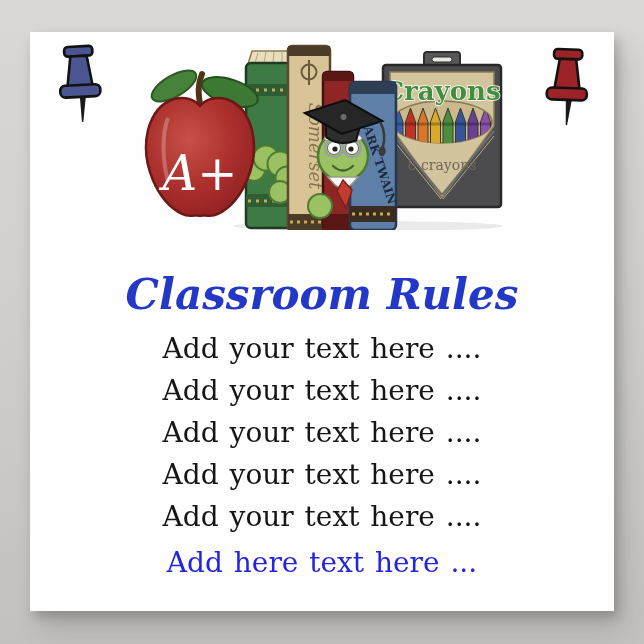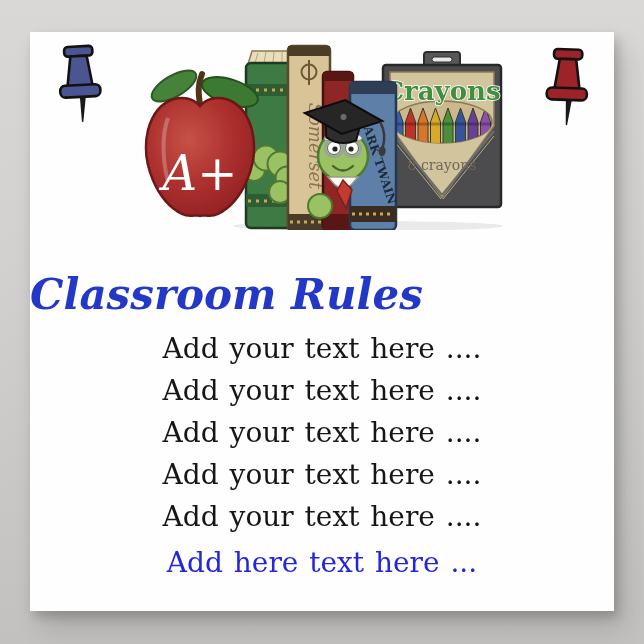--- a/index.html
+++ b/index.html
@@ -17,21 +17,21 @@
   .pin{position:absolute;width:52px;height:84px;}
   .pin.left{left:24px;top:11px;transform:rotate(-3deg);}
   .pin.right{left:511px;top:14px;transform:rotate(2deg);}
   .clipart{position:absolute;left:106px;top:6px;width:374px;height:192px;}
   .heading{
     position:absolute;left:0;right:0;top:194px;text-align:center;
     font-weight:700;font-size:48px;line-height:1;letter-spacing:-1px;
     color:#ce0f1d;font-family:"DejaVu Serif",serif;
   }
   .subheading{
-    position:absolute;left:0;right:0;top:242px;text-align:left;
+    position:absolute;left:0;right:0;top:242px;text-align:center;
     font-style:italic;font-weight:600;font-size:42px;line-height:1;
     color:#2438c8;font-family:"DejaVu Serif",serif;
   }
   .bodylines{
     position:absolute;left:0;right:0;top:296px;text-align:center;
     font-size:28px;line-height:42px;color:#161616;
     font-family:"DejaVu Serif",serif;word-spacing:2px;
   }
   .footerline{
     position:absolute;left:0;right:0;top:514px;text-align:center;

